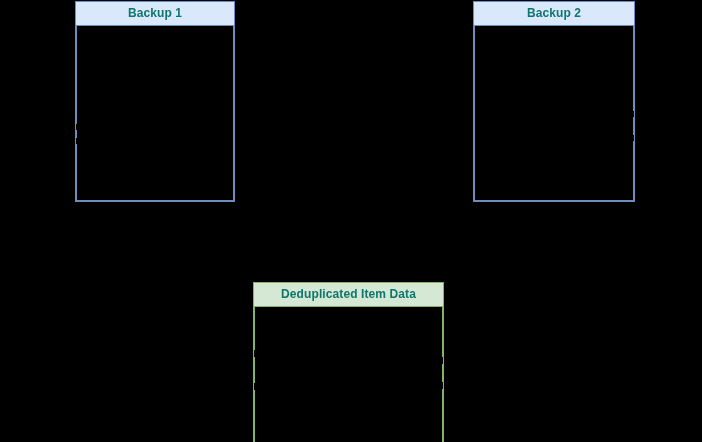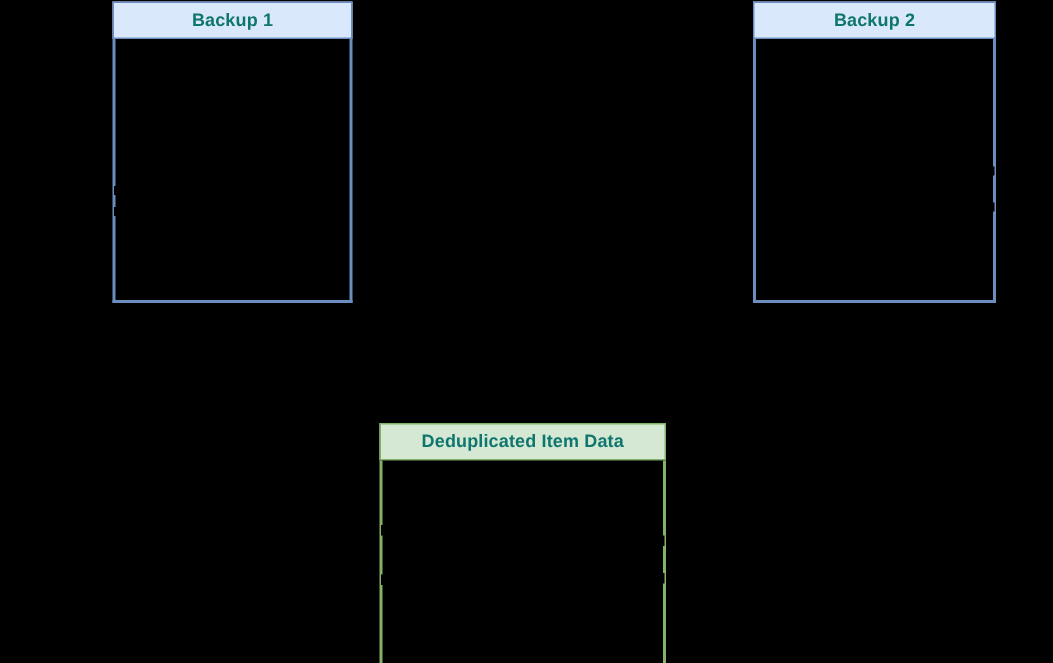--- a/index.html
+++ b/index.html
@@ -83,21 +83,21 @@
 <body>
 
 <div id="canvas" style="width: 702px; height: 442px; background: rgb(0, 0, 0);">
     <div class="node blue" style="left: 75px; top: 1px; width: 160px; height: 201px;">
       <div class="node-header">Backup 1</div>
       <div class="node-body" style="height: 176px; background: rgb(0, 0, 0);">
         <div class="notch left" style="top: 98px; height: 6px;"></div>
         <div class="notch left" style="top: 112px; height: 6px;"></div>
       </div>
     </div>
-    <div class="node blue" style="left: 473px; top: 1px; width: 162px; height: 201px; margin-left: 29px;">
+    <div class="node blue" style="left: 473px; top: 1px; width: 162px; height: 201px;">
       <div class="node-header">Backup 2</div>
       <div class="node-body" style="height: 176px; background: rgb(0, 0, 0);">
         <div class="notch right" style="top: 85px; height: 6px;"></div>
         <div class="notch right" style="top: 109px; height: 6px;"></div>
       </div>
     </div>
     <div class="node green" style="left: 253px; top: 282px; width: 191px; height: 162px;">
       <div class="node-header">Deduplicated Item Data</div>
       <div class="node-body" style="height: 137px; background: rgb(0, 0, 0);">
         <div class="notch left" style="top: 43px; height: 7px;"></div>

